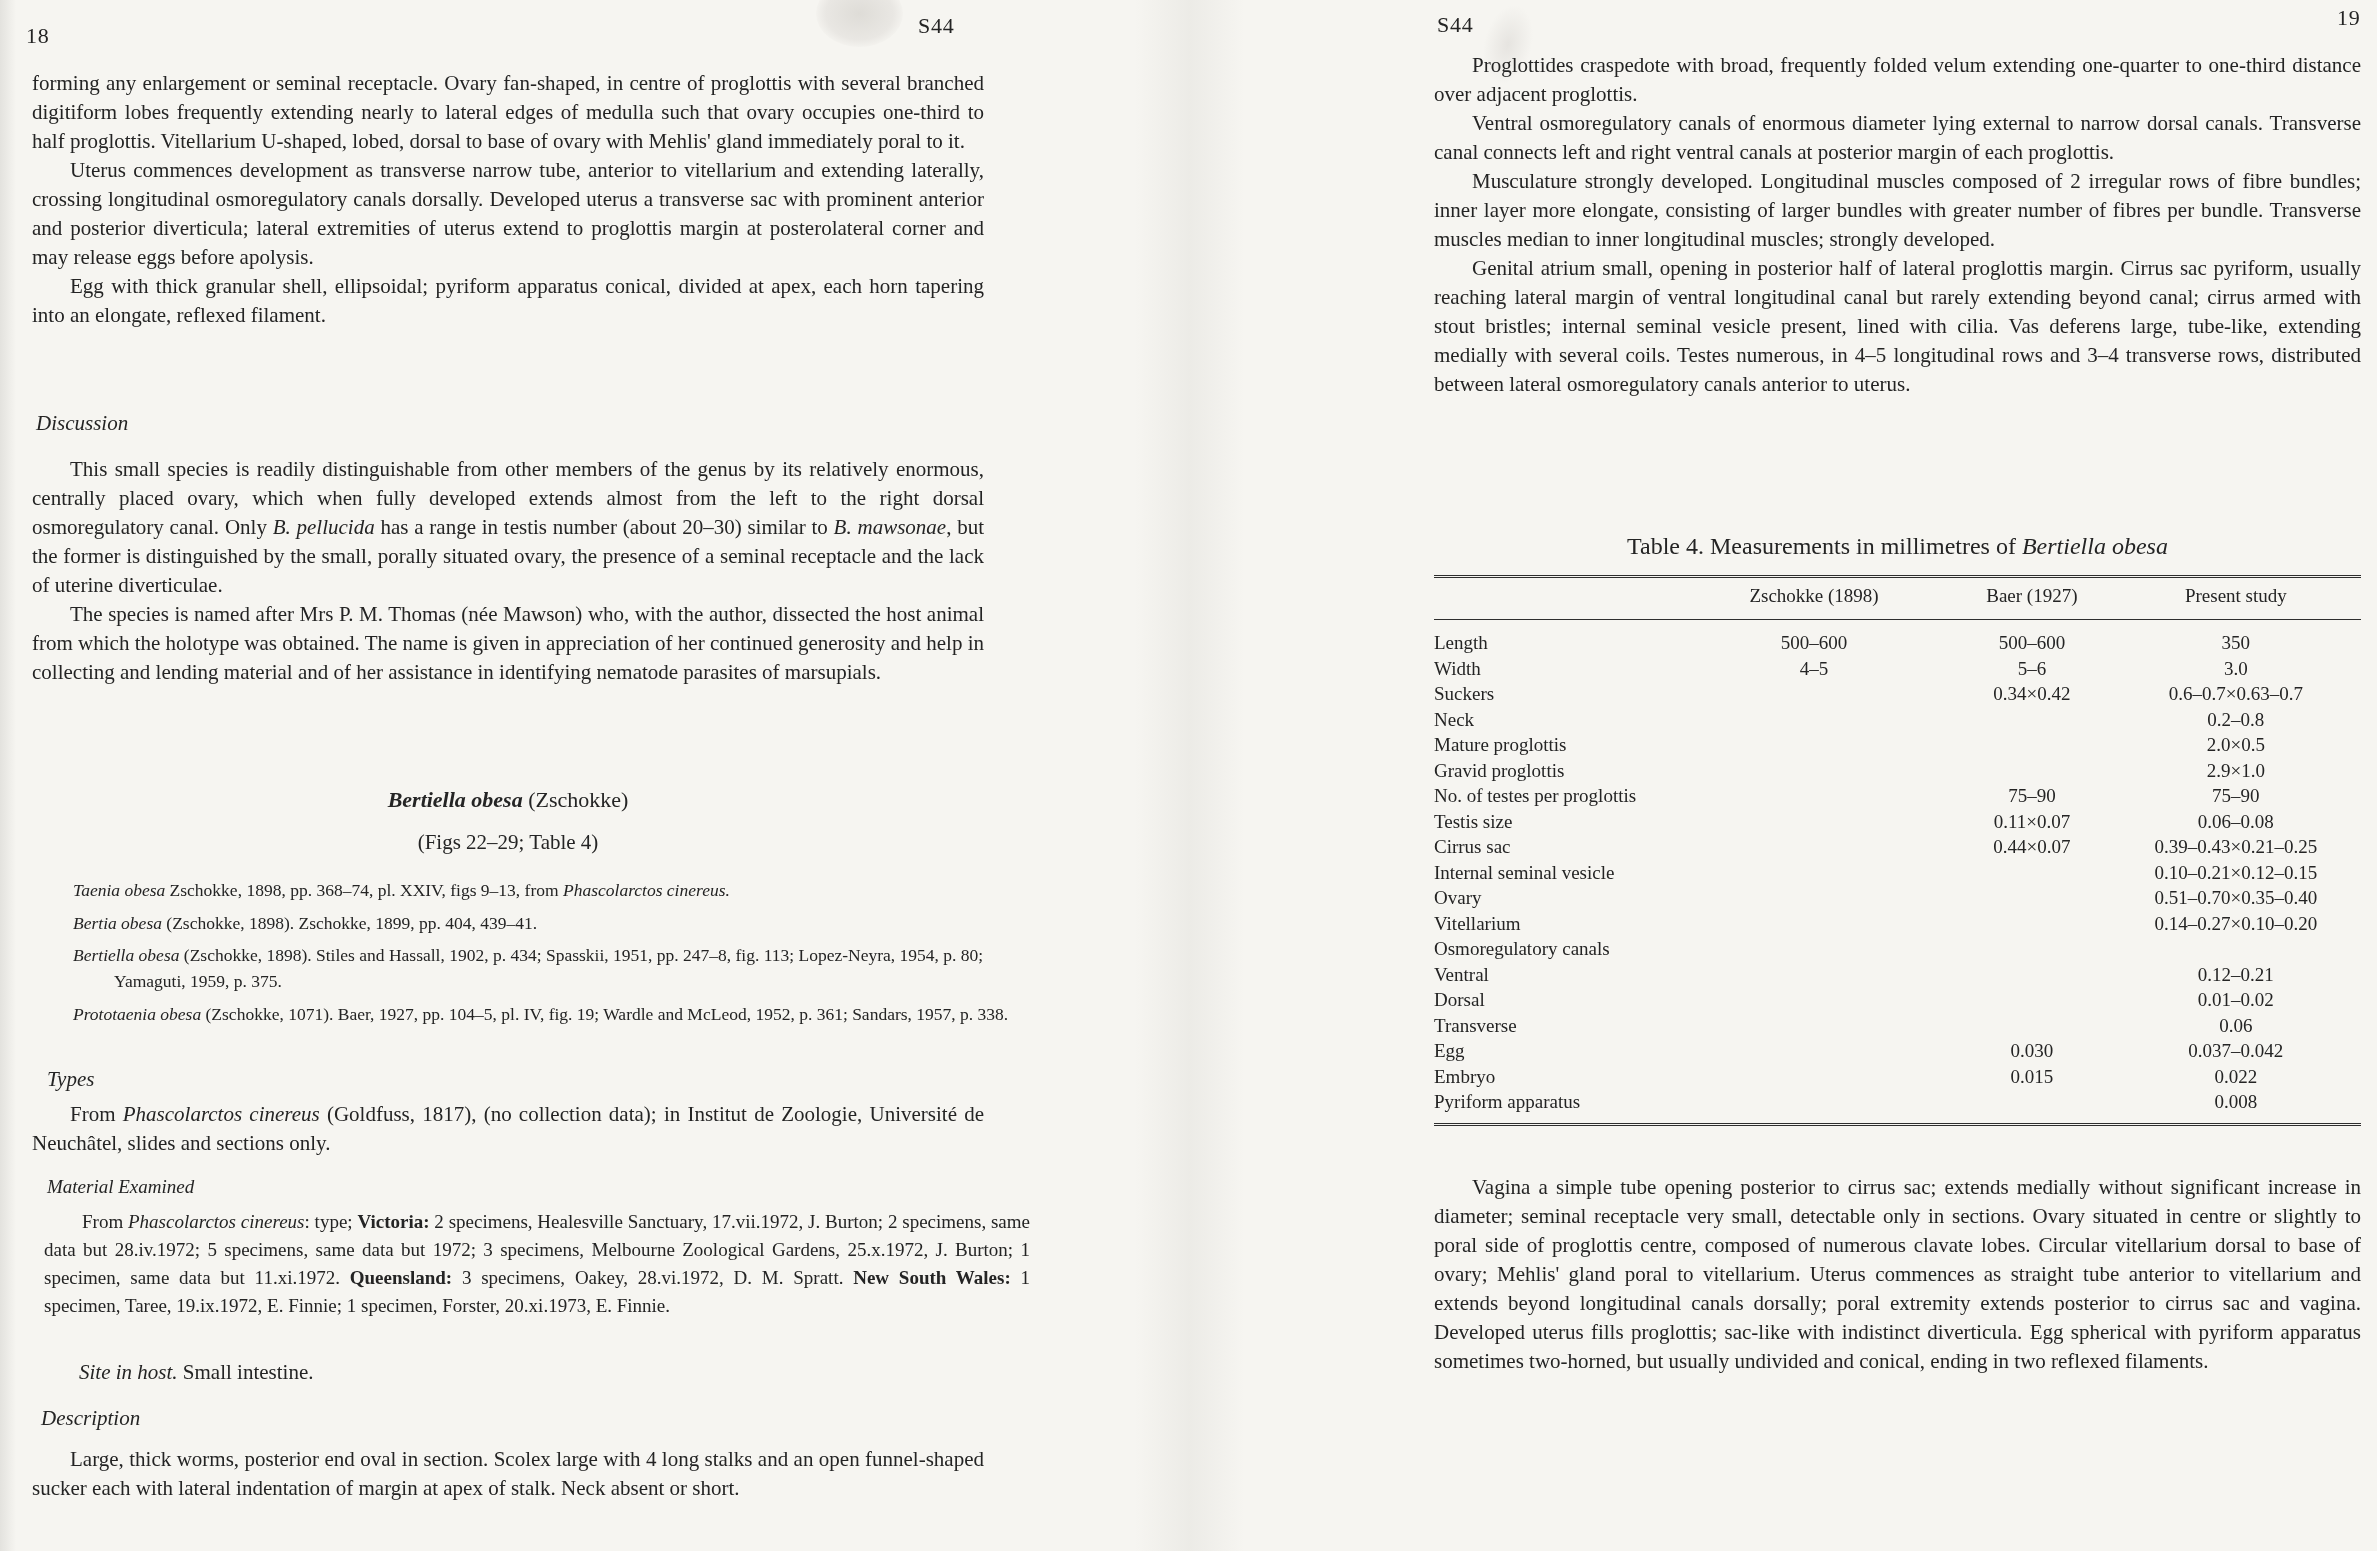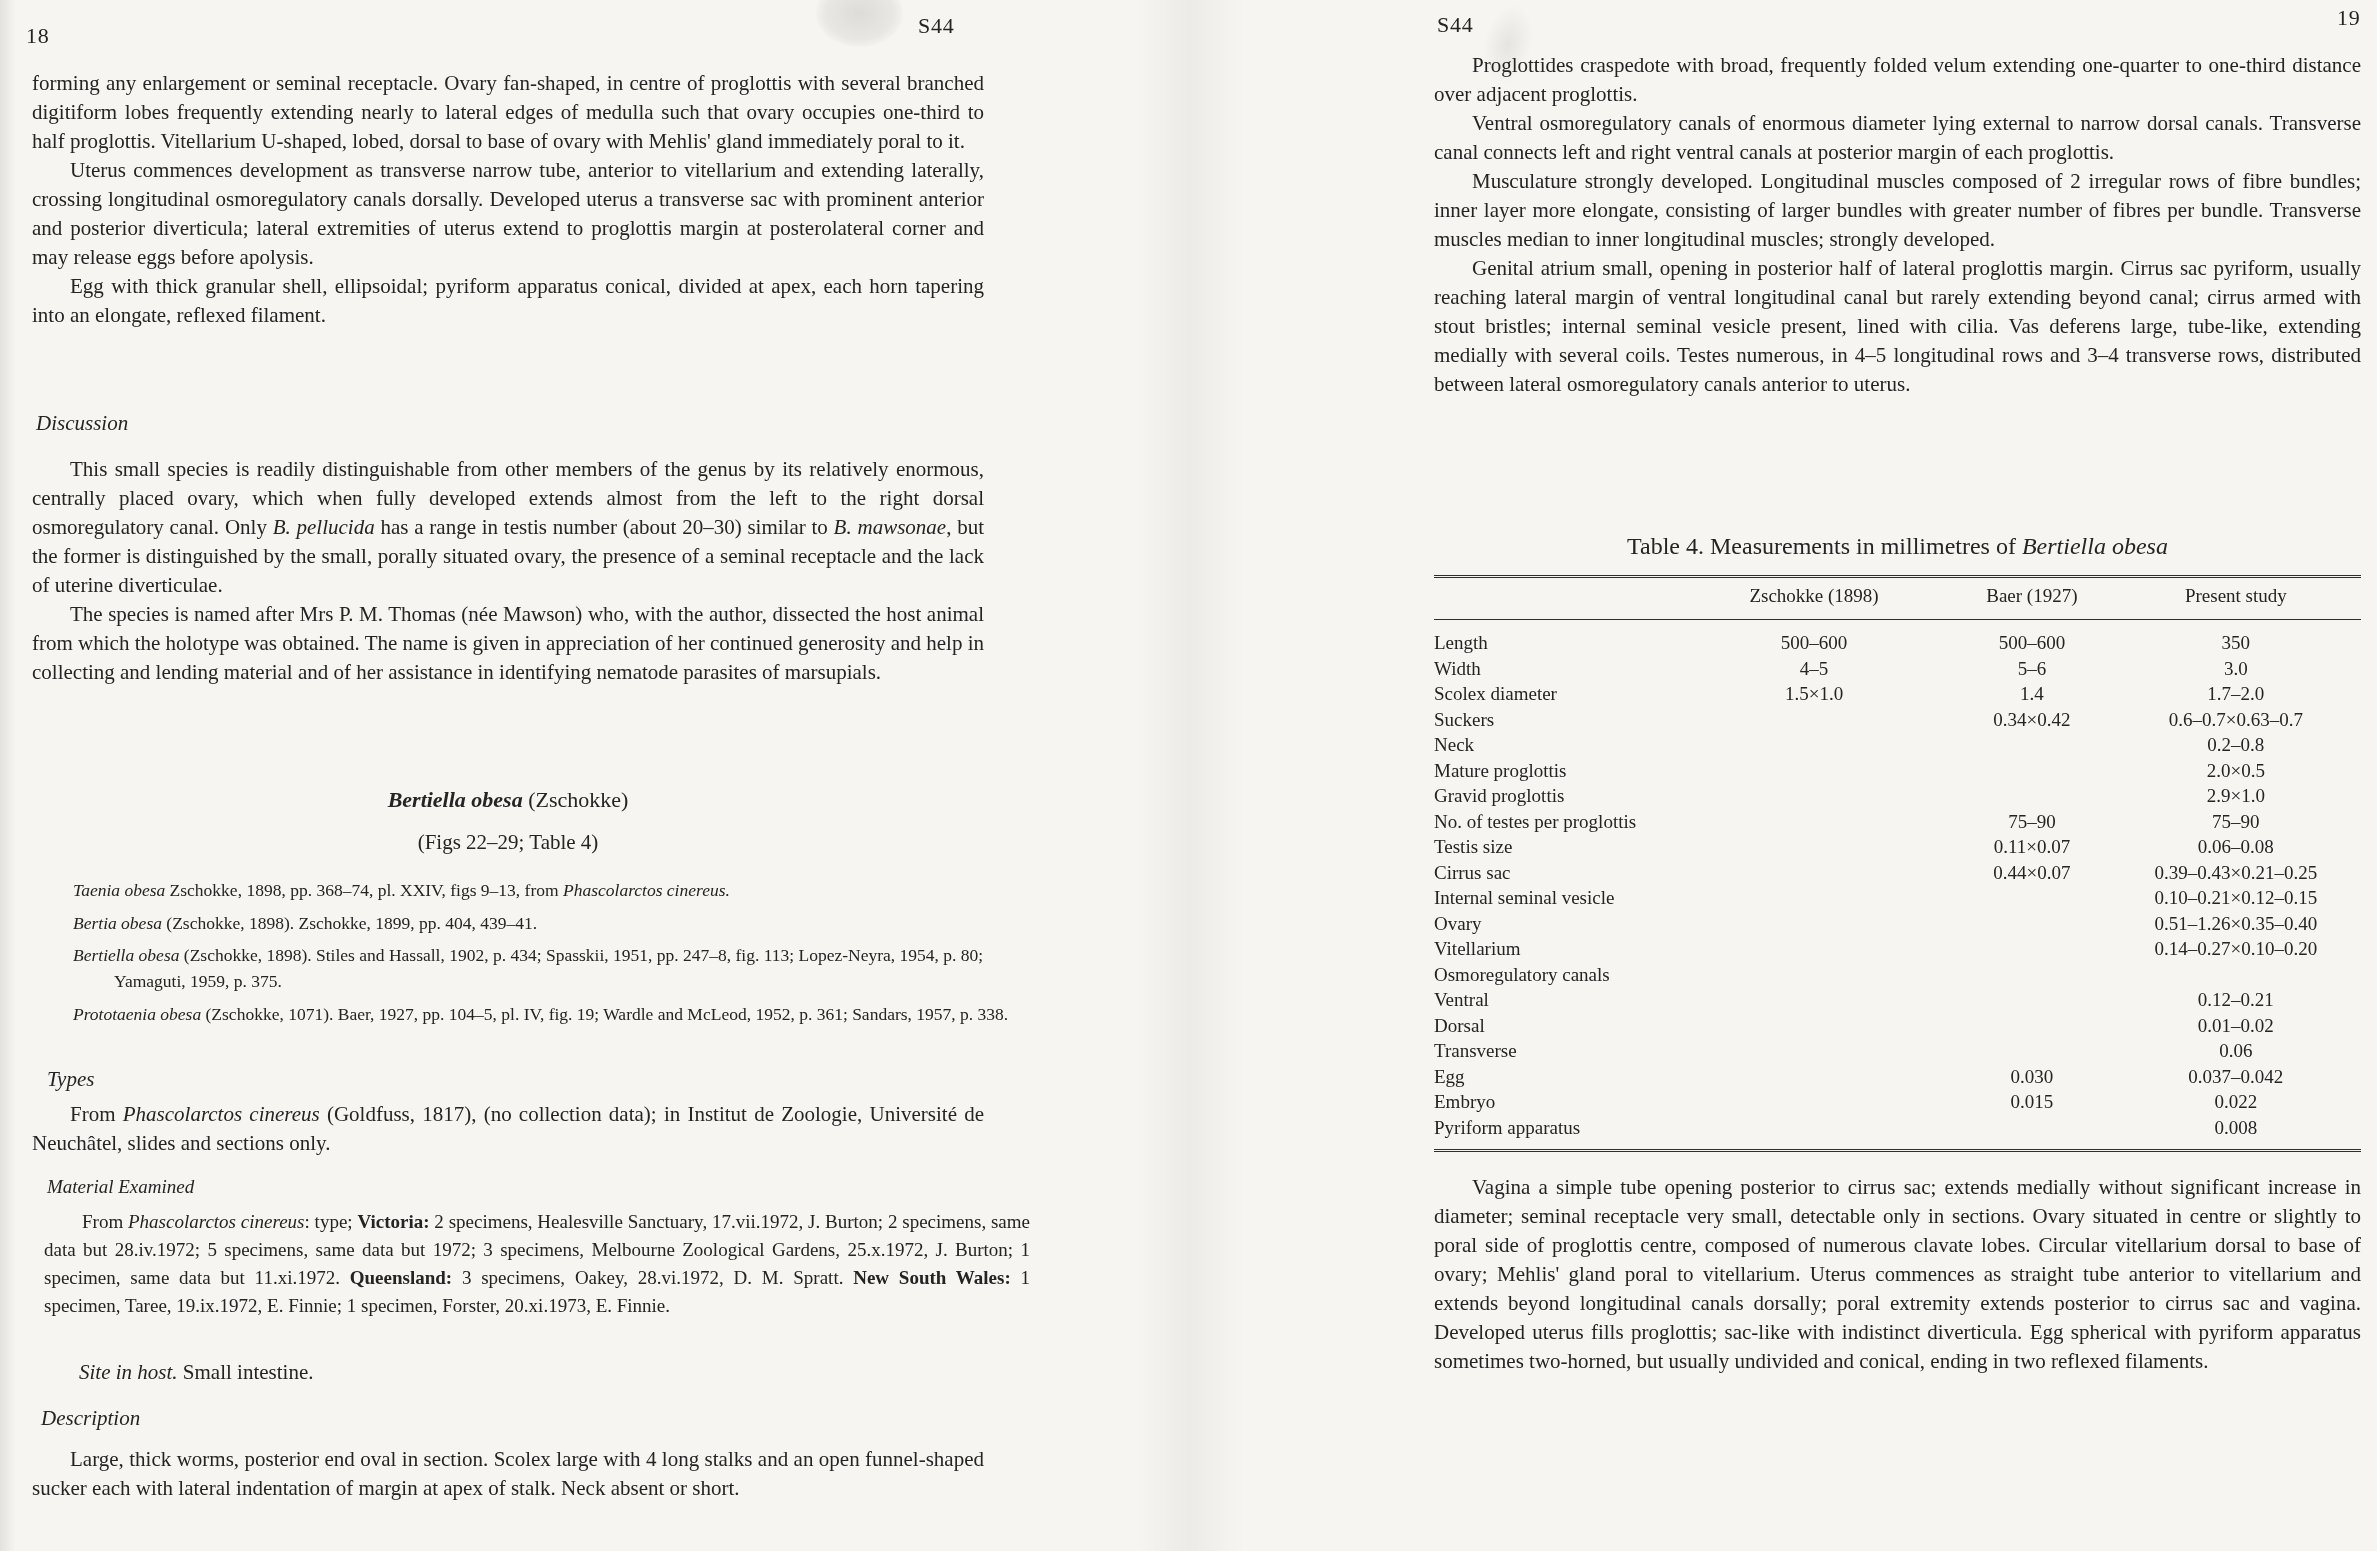--- a/index.html
+++ b/index.html
@@ -159,26 +159,20 @@
             <td class="val">500–600</td>
             <td class="val">350</td>
           </tr>
           <tr>
             <td class="rowlab">Width</td>
             <td class="val">4–5</td>
             <td class="val">5–6</td>
             <td class="val">3.0</td>
           </tr>
           <tr>
-            <td class="rowlab">Scolex diameter</td>
-            <td class="val">1.5×1.0</td>
-            <td class="val">1.4</td>
-            <td class="val">1.7–2.0</td>
-          </tr>
-          <tr>
             <td class="rowlab">Suckers</td>
             <td class="val"></td>
             <td class="val">0.34×0.42</td>
             <td class="val">0.6–0.7×0.63–0.7</td>
           </tr>
           <tr>
             <td class="rowlab">Neck</td>
             <td class="val"></td>
             <td class="val"></td>
             <td class="val">0.2–0.8</td>
@@ -216,21 +210,21 @@
           <tr>
             <td class="rowlab">Internal seminal vesicle</td>
             <td class="val"></td>
             <td class="val"></td>
             <td class="val">0.10–0.21×0.12–0.15</td>
           </tr>
           <tr>
             <td class="rowlab">Ovary</td>
             <td class="val"></td>
             <td class="val"></td>
-            <td class="val">0.51–1.26×0.35–0.40</td>
+            <td class="val">0.51–0.70×0.35–0.40</td>
           </tr>
           <tr>
             <td class="rowlab">Vitellarium</td>
             <td class="val"></td>
             <td class="val"></td>
             <td class="val">0.14–0.27×0.10–0.20</td>
           </tr>
           <tr>
             <td class="rowlab">Osmoregulatory canals</td>
             <td class="val"></td>

